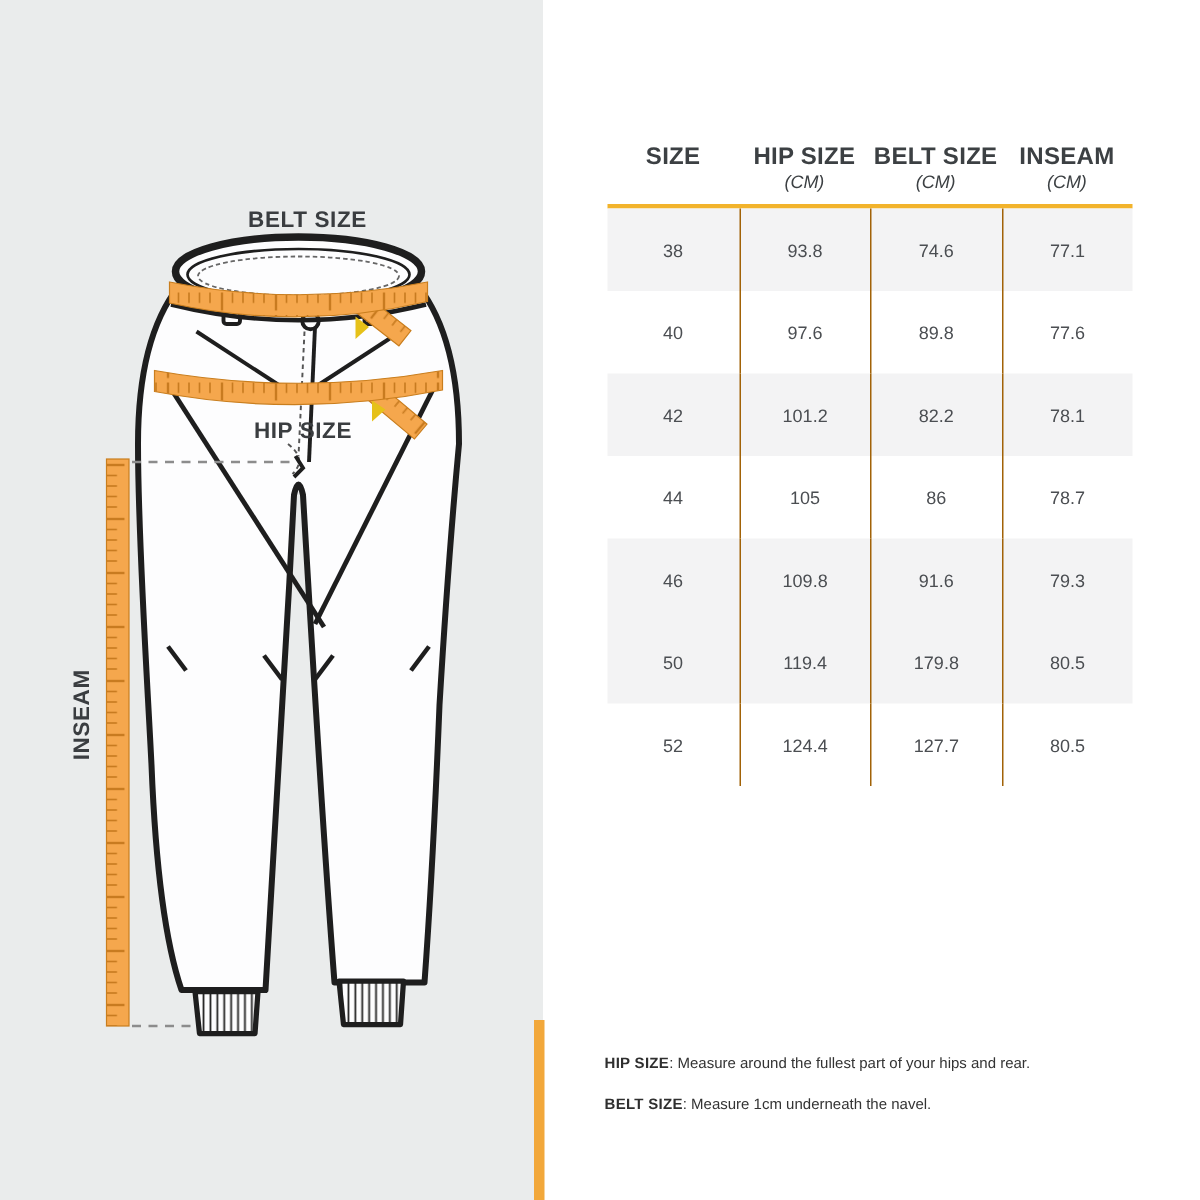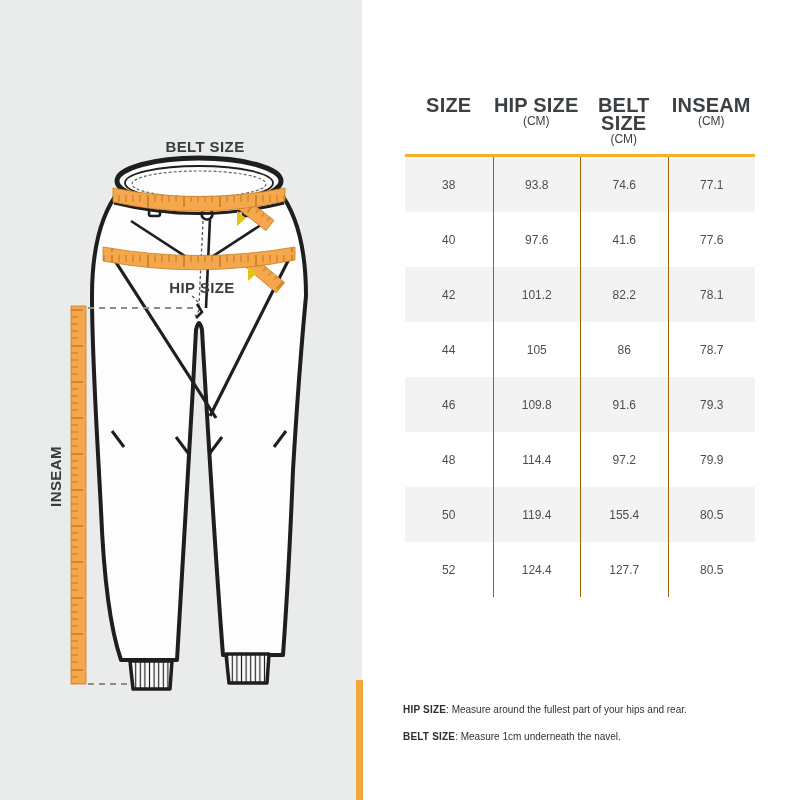--- a/index.html
+++ b/index.html
@@ -15,22 +15,22 @@
     letter-spacing:.4px;text-align:center;white-space:nowrap;
   }
   .lbl-belt{left:125px;top:138px;width:160px;}
   .lbl-hip{left:122px;top:279px;width:160px;}
   .lbl-inseam{left:3px;top:468px;width:104px;transform:rotate(-90deg);}
   
   .accent-bar{position:absolute;left:356px;top:680px;width:7px;height:120px;background:var(--accent,#F2A83B);}
   
   .size-table{position:absolute;left:405px;top:96px;width:350px;}
   .thead{display:grid;grid-template-columns:repeat(4,87.5px);text-align:center;}
-  .th .lbl{font-weight:bold;font-size:20px;line-height:18px;color:#3C4043;letter-spacing:.2px;}
-  .th .unit{font-size:12px;line-height:14px;height:14px;color:#3C4043;}
+  .th .lbl{font-weight:bold;font-size:16px;line-height:18px;color:#3C4043;letter-spacing:.2px;}
+  .th .unit{font-size:12px;line-height:14px;height:14px;color:#3C4043;font-style:italic;}
   .head-rule{height:3px;background:var(--gold,#F2B32B);margin-top:8px;}
   .tbody .trow{display:grid;grid-template-columns:repeat(4,87.5px);height:55px;}
   .trow.stripe{background:var(--stripe,#F3F3F4);}
   .tcell{display:flex;align-items:center;justify-content:center;font-size:12px;color:#4B4E52;}
   .tcell + .tcell{border-left:1px solid #a16207;}
   
   .notes{position:absolute;left:403px;top:696px;width:385px;}
   .note-line{font-size:10px;line-height:27px;color:#333333;}
   .note-line b{color:#2F2F2F;letter-spacing:.2px;}
 </style>
@@ -160,51 +160,45 @@
     <div class="tbody">
         <div class="trow stripe">
           <div class="tcell">38</div>
           <div class="tcell">93.8</div>
           <div class="tcell">74.6</div>
           <div class="tcell">77.1</div>
         </div>
         <div class="trow">
           <div class="tcell">40</div>
           <div class="tcell">97.6</div>
-          <div class="tcell">41.6</div>
+          <div class="tcell">89.8</div>
           <div class="tcell">77.6</div>
         </div>
         <div class="trow stripe">
           <div class="tcell">42</div>
           <div class="tcell">101.2</div>
           <div class="tcell">82.2</div>
           <div class="tcell">78.1</div>
         </div>
         <div class="trow">
           <div class="tcell">44</div>
           <div class="tcell">105</div>
           <div class="tcell">86</div>
           <div class="tcell">78.7</div>
         </div>
         <div class="trow stripe">
           <div class="tcell">46</div>
           <div class="tcell">109.8</div>
           <div class="tcell">91.6</div>
           <div class="tcell">79.3</div>
         </div>
-        <div class="trow">
-          <div class="tcell">48</div>
-          <div class="tcell">114.4</div>
-          <div class="tcell">97.2</div>
-          <div class="tcell">79.9</div>
-        </div>
         <div class="trow stripe">
           <div class="tcell">50</div>
           <div class="tcell">119.4</div>
-          <div class="tcell">155.4</div>
+          <div class="tcell">179.8</div>
           <div class="tcell">80.5</div>
         </div>
         <div class="trow">
           <div class="tcell">52</div>
           <div class="tcell">124.4</div>
           <div class="tcell">127.7</div>
           <div class="tcell">80.5</div>
         </div>
       </div>
   </div>

